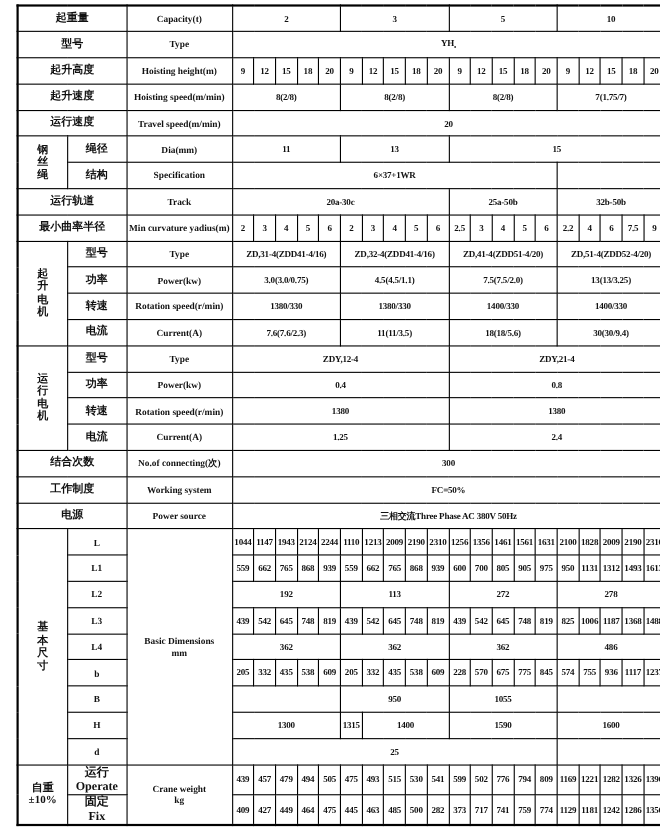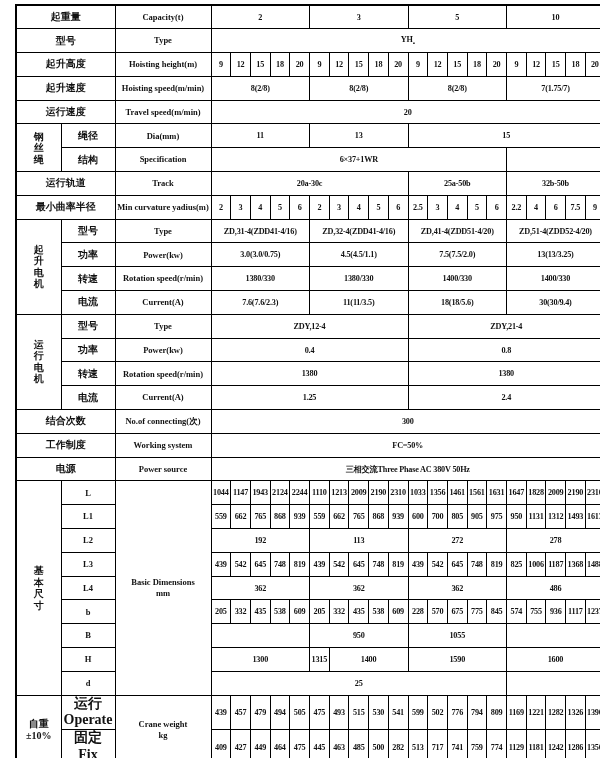--- a/index.html
+++ b/index.html
@@ -7,21 +7,21 @@
   .wrap{padding:4px 15px;}
   table{border-collapse:collapse;table-layout:fixed;width:589px;border:2px solid #000;}
   tr{height:23.8px;}
   td{border:1px solid #000;text-align:center;vertical-align:middle;padding:0;
      color:#111;overflow:hidden;
      font-family:"Liberation Serif","DejaVu Serif",serif;font-weight:bold;}
   td.zh{font-size:10px;white-space:pre-line;line-height:1.2;}
   td.en{font-size:8.5px;white-space:pre-line;line-height:1.25;margin-top:36px;}
   td.grp{font-size:10px;white-space:pre-line;line-height:1.15;}
   td.c{font-size:8.2px;letter-spacing:-0.2px;}
-  td.sm{font-size:14px;white-space:pre-line;line-height:1.2;}
+  td.sm{font-size:11px;white-space:pre-line;line-height:1.2;}
   sub{font-size:6px;}
   col.a{width:45px;} col.b{width:54px;} col.e{width:96px;} col.d{width:19.7px;}
 </style>
 </head>
 <body>
 
 <div class="wrap">
 <table>
   <colgroup>
     <col class="a">
@@ -248,26 +248,26 @@
   <td class="c">1044</td>
           <td class="c">1147</td>
           <td class="c">1943</td>
           <td class="c">2124</td>
           <td class="c">2244</td>
           <td class="c">1110</td>
           <td class="c">1213</td>
           <td class="c">2009</td>
           <td class="c">2190</td>
           <td class="c">2310</td>
-          <td class="c">1033</td>
+          <td class="c">1256</td>
           <td class="c">1356</td>
           <td class="c">1461</td>
           <td class="c">1561</td>
           <td class="c">1631</td>
-          <td class="c">1647</td>
+          <td class="c">2100</td>
           <td class="c">1828</td>
           <td class="c">2009</td>
           <td class="c">2190</td>
           <td class="c">2310</td>
         </tr>
   <tr>
     <td class="en">L1</td>
   <td class="c">559</td>
           <td class="c">662</td>
           <td class="c">765</td>
@@ -404,21 +404,21 @@
   <td class="c">409</td>
           <td class="c">427</td>
           <td class="c">449</td>
           <td class="c">464</td>
           <td class="c">475</td>
           <td class="c">445</td>
           <td class="c">463</td>
           <td class="c">485</td>
           <td class="c">500</td>
           <td class="c">282</td>
-          <td class="c">513</td>
+          <td class="c">373</td>
           <td class="c">717</td>
           <td class="c">741</td>
           <td class="c">759</td>
           <td class="c">774</td>
           <td class="c">1129</td>
           <td class="c">1181</td>
           <td class="c">1242</td>
           <td class="c">1286</td>
           <td class="c">1356</td>
         </tr>

